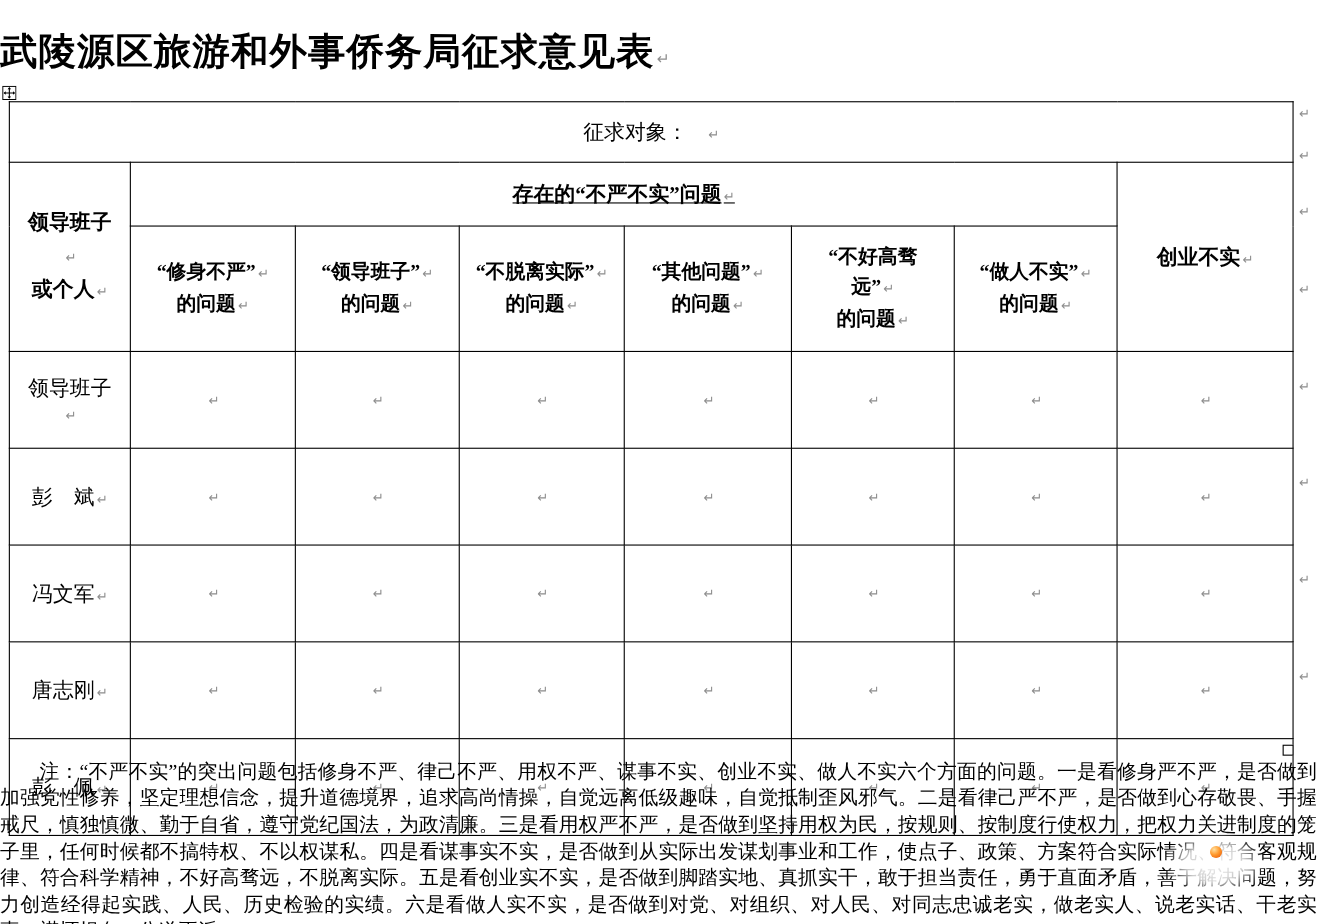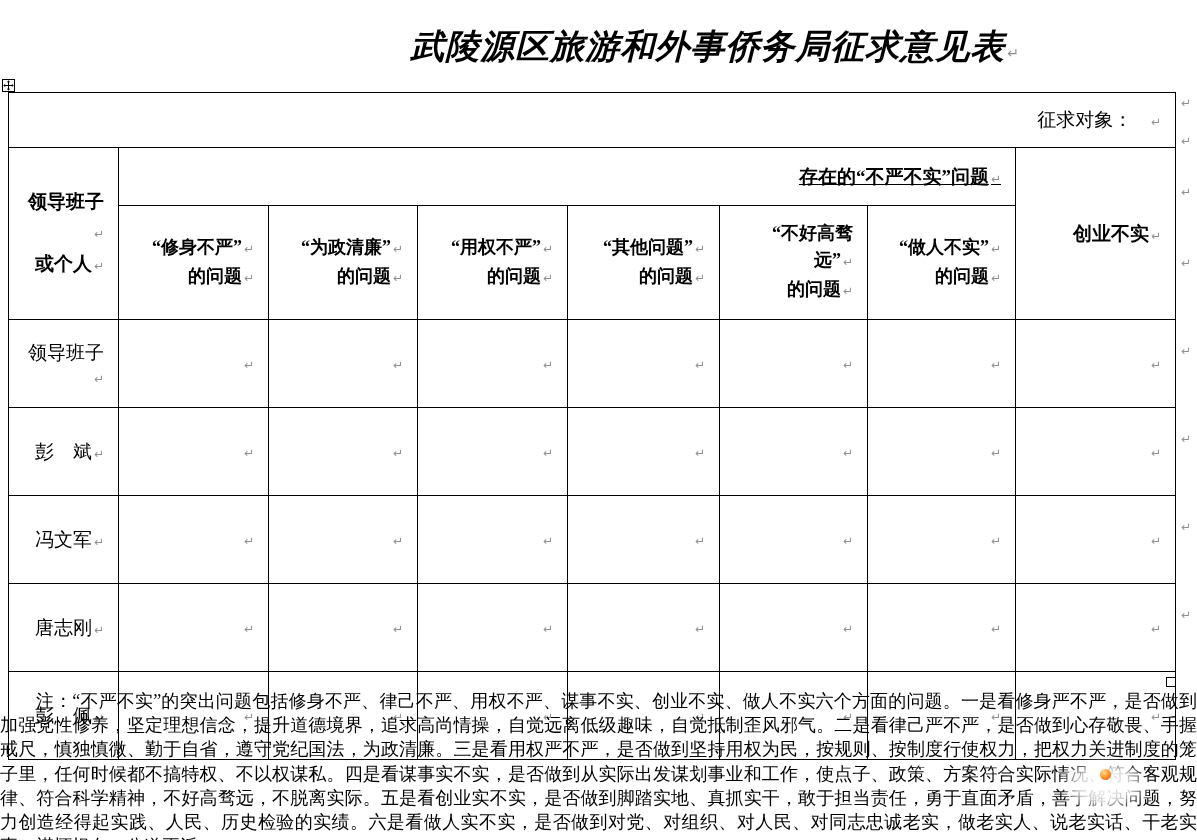--- a/index.html
+++ b/index.html
@@ -7,21 +7,21 @@
     width: 1197px; height: 840px;
     background: #ffffff;
     overflow: hidden;
     position: relative;
     font-family: "Liberation Serif", "DejaVu Serif", serif;
     color: #000;
   }
   
   .title-wrap {
     position: absolute; top: 24px; left: 0; width: 1019px;
-    text-align: right; white-space: nowrap; font-style: italic;
+    text-align: left; white-space: nowrap;
   }
   .doc-title {
     font-family: "Liberation Sans", "DejaVu Sans", sans-serif;
     font-weight: bold;
     font-size: 34px;
     letter-spacing: 1px;
   }
   
   .pmark {
     color: #8f8f8f;
@@ -36,21 +36,21 @@
   
   table.form {
     position: absolute; left: 8px; top: 92px;
     width: 1167px;
     border-collapse: collapse;
     table-layout: fixed;
   }
   table.form td {
     border: 1px solid #000;
     padding: 14px;
-    text-align: right;
+    text-align: center;
     vertical-align: middle;
     overflow: hidden;
   }
   tr.row-target  { height: 31px; }
   tr.row-group   { height: 58px; }
   tr.row-sub     { height: 60px; }
   tr.row-data    { height: 88px; }
 
   td.target-cell {
     text-align: left;
@@ -156,25 +156,25 @@
       <span>创业不实</span><span class="pmark">↵</span>
     </td>
   </tr>
 
   <tr class="row-sub">
     <td class="sub-cell">
       <span>“修身不严”</span><span class="pmark">↵</span><br>
       <span>的问题</span><span class="pmark">↵</span>
     </td>
     <td class="sub-cell">
-      <span>“为政清廉”</span><span class="pmark">↵</span><br>
-      <span>的问题</span><span class="pmark">↵</span>
-    </td>
-    <td class="sub-cell">
-      <span>“用权不严”</span><span class="pmark">↵</span><br>
+      <span>“领导班子”</span><span class="pmark">↵</span><br>
+      <span>的问题</span><span class="pmark">↵</span>
+    </td>
+    <td class="sub-cell">
+      <span>“不脱离实际”</span><span class="pmark">↵</span><br>
       <span>的问题</span><span class="pmark">↵</span>
     </td>
     <td class="sub-cell">
       <span>“其他问题”</span><span class="pmark">↵</span><br>
       <span>的问题</span><span class="pmark">↵</span>
     </td>
     <td class="sub-cell">
       <span>“不好高骛远”</span><span class="pmark">↵</span><br>
       <span>的问题</span><span class="pmark">↵</span>
     </td>

